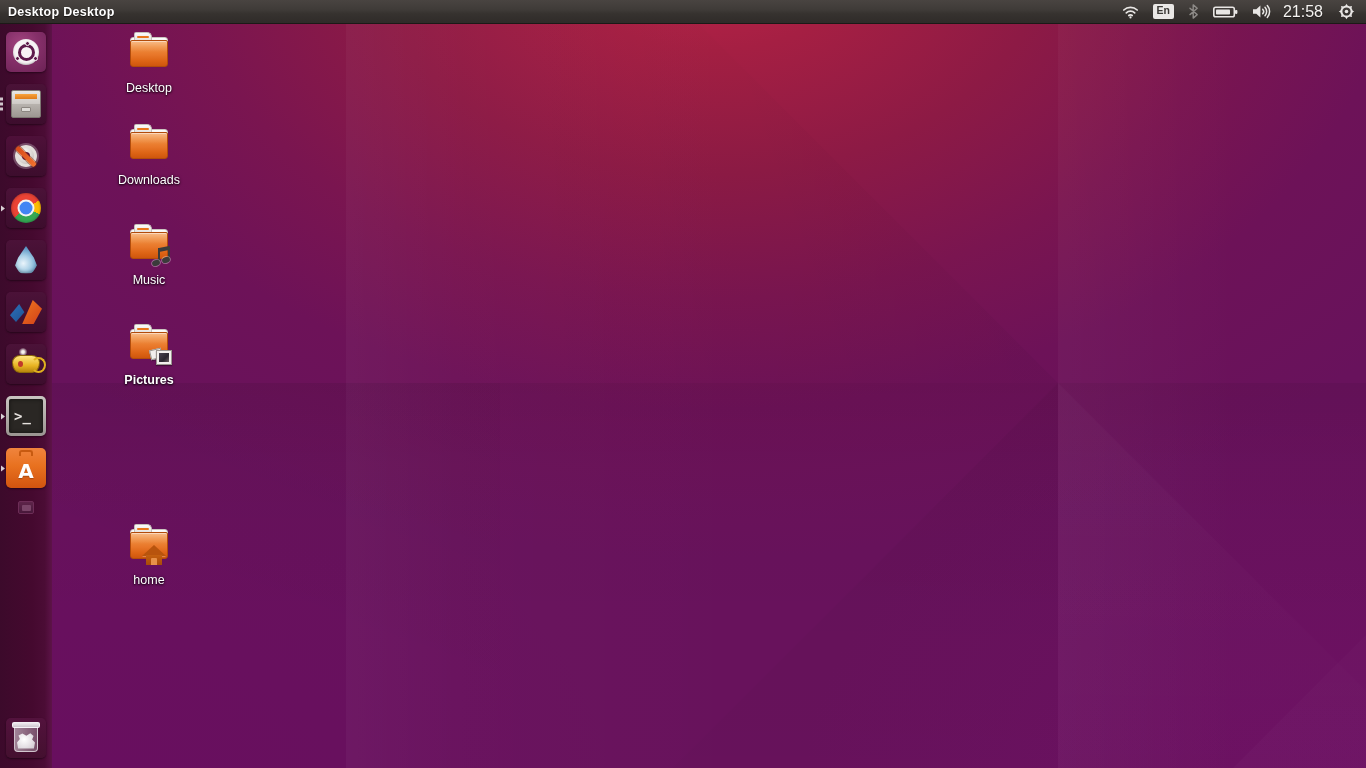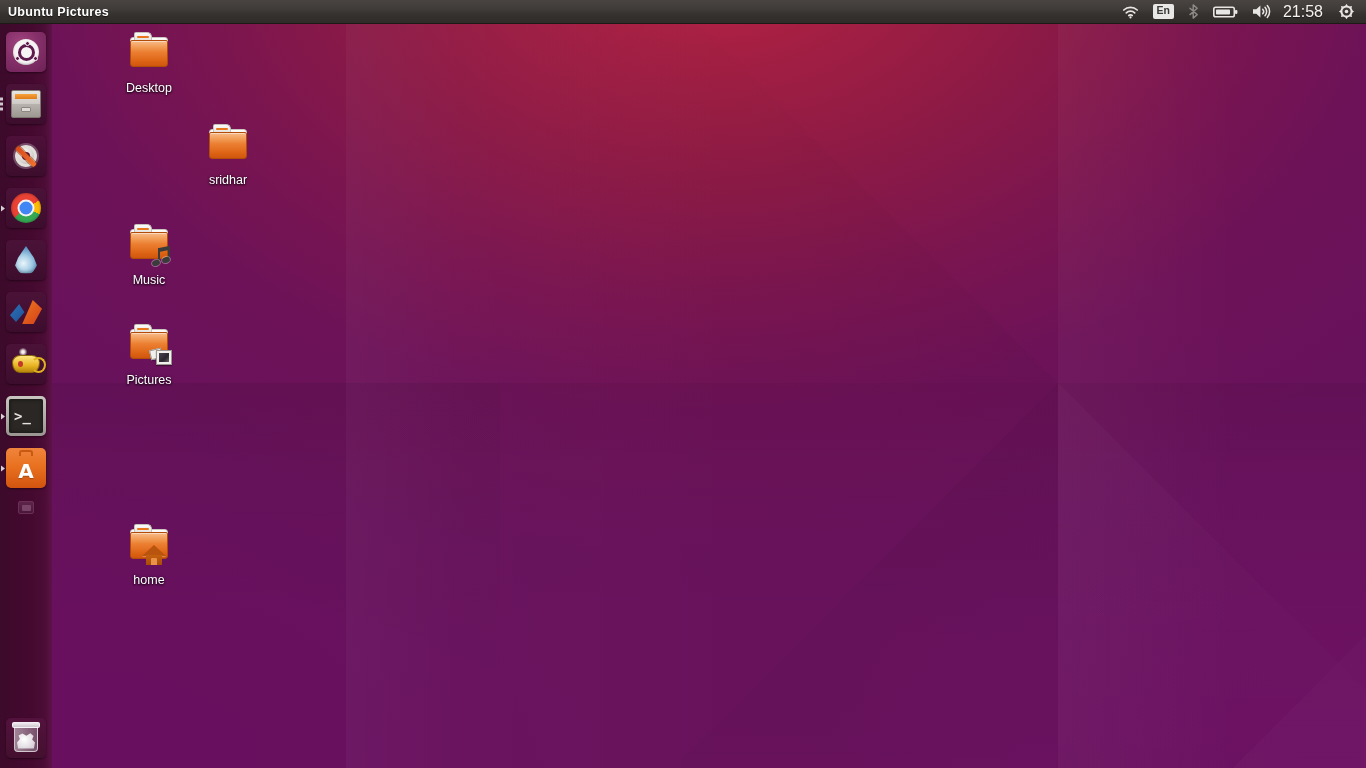--- a/index.html
+++ b/index.html
@@ -414,51 +414,51 @@
     <div class="art">
       <div class="folder">
           <div class="back"></div>
           <div class="tab"></div>
           <div class="body"></div>
         </div>
     </div>
     <div class="lbl">Desktop</div>
   </div>
 
-
-  <div class="dicon" style="left:122px; top:96px;">
+  <div class="dicon" style="left:43px; top:96px;">
     <div class="art">
       <div class="folder">
           <div class="back"></div>
           <div class="tab"></div>
           <div class="body"></div>
         </div>
     </div>
-    <div class="lbl">sridhar</div>
-  </div>
+    <div class="lbl">Downloads</div>
+  </div>
+
 
   <div class="dicon" style="left:43px; top:196px;">
     <div class="art">
       <div class="folder">
           <div class="back"></div>
           <div class="tab"></div>
           <div class="body"></div>
         </div>
       <div class="emb emb-music">
         <div class="beam"></div>
           <div class="stem1"></div>
           <div class="stem2"></div>
         <div class="note1"></div>
           <div class="note2"></div>
       </div>
     </div>
     <div class="lbl">Music</div>
   </div>
 
-  <div class="dicon" style="left:43px; top:296px;">
+  <div class="dicon" style="left:43px; top:296px;font-weight:bold;">
     <div class="art">
       <div class="folder">
           <div class="back"></div>
           <div class="tab"></div>
           <div class="body"></div>
         </div>
       <div class="emb emb-pics">
         <div class="ph1"></div>
           <div class="ph2">
             <i></i>
@@ -586,21 +586,21 @@
       <div class="lnchr-tile ic-trash">
         <div class="bin">
             <i></i>
           </div>
       </div>
     </div>
   </div>
 </div>
 
 <div id="panel">
-  <div id="panel-title">Ubuntu Pictures</div>
+  <div id="panel-title">Desktop Desktop</div>
 
   <div id="panel-indicators">
 
     <div class="ind">
       <svg width="17" height="14" viewBox="0 0 17 14">
         <g fill="none" stroke="#e8e6e4" stroke-width="1.7" stroke-linecap="round">
           <path d="M1.8 5.0 A 9.6 9.6 0 0 1 15.2 5.0"></path>
           <path d="M4.3 7.8 A 6.1 6.1 0 0 1 12.7 7.8"></path>
           <path d="M6.8 10.5 A 2.6 2.6 0 0 1 10.2 10.5"></path>
         </g>

